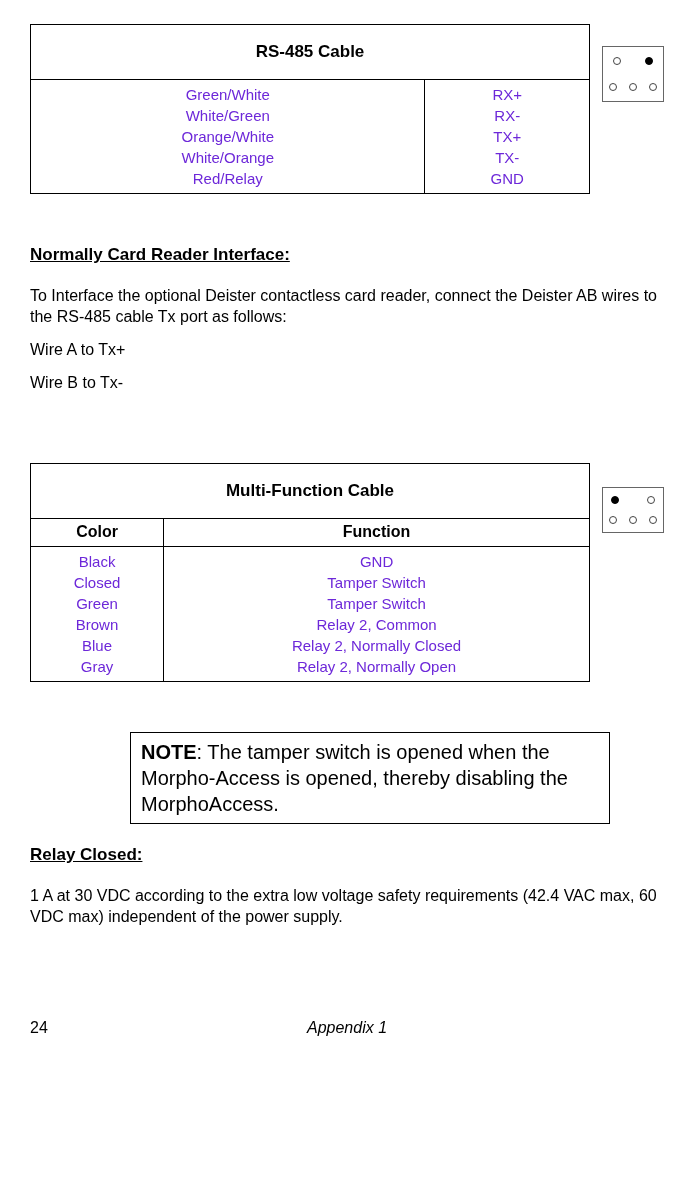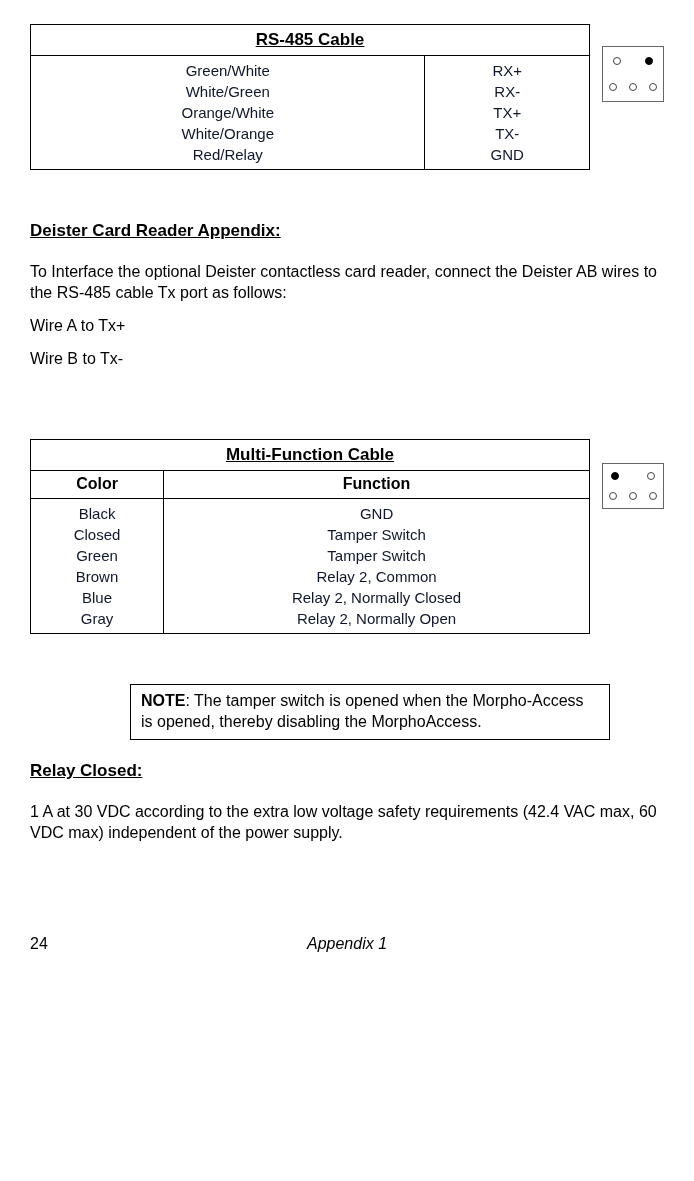--- a/index.html
+++ b/index.html
@@ -24,31 +24,30 @@
   }
   table th, table td {
     border: 1.5px solid #000;
     padding: 2px 6px;
     text-align: center;
     vertical-align: top;
   }
   table .title-cell {
     font-weight: bold;
     font-size: 17px;
-    padding: 4px;
-    text-decoration: underline;
+    padding: 16px;
   }
   table .header-cell {
     font-weight: bold;
     font-size: 16px;
     padding: 3px;
   }
   table .body-cell {
     font-size: 15px;
-    color: #0f172a;
+    color: #6d28d9;
     padding: 4px;
     line-height: 1.4;
   }
   .connector-diagram {
     width: 60px;
     height: 54px;
     border: 1px solid #666;
     position: relative;
     margin-top: 22px;
     flex-shrink: 0;
@@ -75,21 +74,21 @@
   }
   .para {
     font-size: 16px;
     margin: 12px 0;
   }
   .note-box {
     border: 1.5px solid #000;
     padding: 6px 10px;
     margin: 50px 0 12px 100px;
     width: 480px;
-    font-size: 16px;
+    font-size: 20px;
     box-sizing: border-box;
   }
   .note-box .note-label {
     font-weight: bold;
   }
   .footer {
     display: flex;
     justify-content: space-between;
     align-items: center;
     margin-top: 90px;
@@ -138,21 +137,21 @@
     </table>
   <div class="connector-diagram">
     <div class="dot" style="top:10px; left:10px;"></div>
     <div class="dot filled" style="top:10px; right:10px;"></div>
     <div class="dot" style="bottom:10px; left:6px;"></div>
     <div class="dot" style="bottom:10px; left:26px;"></div>
     <div class="dot" style="bottom:10px; right:6px;"></div>
   </div>
 </div>
 
-<div class="section-heading">Deister Card Reader Appendix:</div>
+<div class="section-heading">Normally Card Reader Interface:</div>
 <p class="para">To Interface the optional Deister contactless card reader, connect the Deister AB wires to the RS-485 cable Tx port as follows:</p>
 <p class="para">Wire A to Tx+</p>
 <p class="para">Wire B to Tx-</p>
 
 <div class="table-row-wrap mt70">
   <table>
     <tbody>
         <tr>
           <td colspan="2" class="title-cell">Multi-Function Cable</td>
         </tr>

